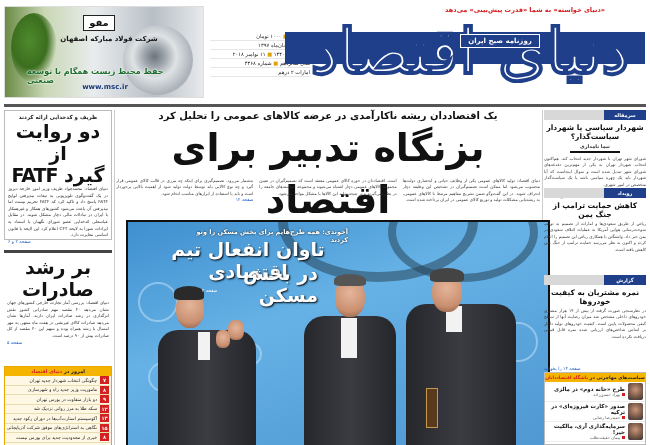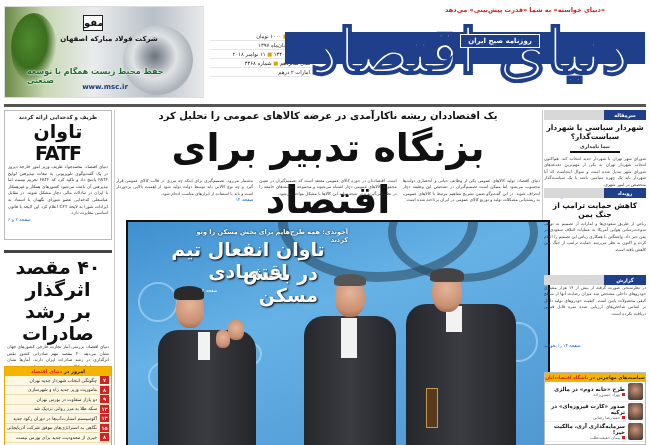--- a/index.html
+++ b/index.html
@@ -13,21 +13,21 @@
   }
   .abs { position: absolute; }
 
   
   #ad { left: 4px; top: 6px; width: 200px; height: 92px; border: 1px solid #ddd;
         background: linear-gradient(90deg, #6a8b45 0%, #c9d7b4 20%, #e9ecee 45%, #b8bfc6 75%, #e8eaec 100%); overflow: hidden; }
   #ad .leaf { position:absolute; left:6px; top:6px; width:46px; height:70px;
               background: radial-gradient(ellipse at 40% 40%, #4f8a2c 0%, #3b6e1f 45%, transparent 70%); border-radius: 50%; }
   #ad .roll { position:absolute; right:10px; top:18px; width:70px; height:70px; border-radius:50%;
               background: radial-gradient(circle at 45% 45%, #6d747c 0%, #9aa1a8 18%, #dfe3e6 40%, #aab1b7 70%, #e6e9eb 100%); }
-  #ad .logo { position:absolute; left:78px; top:8px; width:20px; height:16px; background:#fff; border:1px solid #222;
+  #ad .logo { position:absolute; left:78px; top:8px; width:32px; height:16px; background:#fff; border:1px solid #222;
               font: bold 10px "DejaVu Sans", sans-serif; color:#111; text-align:center; line-height:14px; direction: ltr; }
   #ad .company { position:absolute; left:54px; top:28px; width:100px; font: bold 7px "DejaVu Sans", sans-serif; color:#111; text-align:center; }
   #ad .slogan { position:absolute; left:22px; top:60px; width:140px; font: bold 8px "DejaVu Sans", sans-serif; color:#1d6d2a;
                 text-shadow: 0 0 2px #fff, 0 0 2px #fff; text-align:left; }
   #ad .url { position:absolute; left:60px; top:76px; width:80px; font: bold 7px "DejaVu Sans", sans-serif; color:#1b3a7a; text-align:center; direction:ltr; }
 
   
   #issue { left: 210px; top: 32px; width: 100px; font-size: 5.2px; line-height: 8px; color:#222; text-align: right; }
   #issue .dot { color: #e0a400; }
   #issue .line { border-bottom: 1px solid #e6e6e6; }
@@ -131,26 +131,26 @@
 <div id="tagline" class="abs">«دنیای خواسته» به شما «قدرت پیش‌بینی» می‌دهد</div>
 <div id="subtitle-box" class="abs">روزنامه صبح ایران</div>
 
 <div class="abs rule-top"></div>
 <div class="vsep" style="left:114px"></div>
 <div class="vsep" style="left:542px"></div>
 
 <div id="left-col" class="abs">
   <div id="fatf" class="box">
     <div class="kicker">ظریف و کدخدایی ارائه کردند</div>
-    <div class="big-head">تاوان FATF</div>
+    <div class="big-head">دو روایت از</div>
+    <div class="big-head">گیرد FATF</div>
     <div class="body-text">دنیای اقتصاد: محمدجواد ظریف وزیر امور خارجه دیروز در یک گفت‌وگوی تلویزیونی به تبعات نپذیرفتن لوایح FATF پاسخ داد و تاکید کرد که FATF تحریم نیست اما نپذیرفتن آن باعث می‌شود کشورهای همکار و غیرهمکار با ایران در تبادلات مالی دچار مشکل شوند. در مقابل عباسعلی کدخدایی عضو شورای نگهبان با استناد به ایرادات شورا به لایحه CFT اعلام کرد این لایحه با قانون اساسی مغایرت دارد.</div>
     <div class="ref">صفحه ۲ و ۶</div>
   </div>
   <div id="exports">
-    <div class="big-head">۴۰ مقصد اثرگذار</div>
     <div class="big-head">بر رشد صادرات</div>
     <div class="body-text">دنیای اقتصاد: بررسی آمار تجارت خارجی کشورهای جهان نشان می‌دهد ۴۰ مقصد مهم صادراتی کشور نقش اثرگذاری در رشد صادرات ایران دارند. آمارها نشان می‌دهد صادرات کالای غیرنفتی در هفت ماه منتهی به مهر امسال با رشد همراه بوده و سهم این ۴۰ مقصد از کل صادرات بیش از ۹۰ درصد است.</div>
     <div class="ref">صفحه ۵</div>
   </div>
   <div id="today">
     <div class="hdr">
       <span>امروز در</span> <span class="red">دنیای اقتصاد</span>
     </div>
     <div class="row">
         <span class="num">۷</span>
@@ -242,20 +242,21 @@
       </div>
     <div class="rhead">کاهش حمایت ترامپ از جنگ یمن</div>
     <div class="rbody" style="height:56px; overflow:hidden;">ریاض از طریق سعودی‌ها و امارات از تصمیم به توقف سوخت‌رسانی هوایی آمریکا به عملیات ائتلاف سعودی در یمن خبر داد. واشنگتن با همکاری ریاض این تصمیم را اعلام کرده و اکنون به نظر می‌رسد حمایت ترامپ از جنگ یمن کاهش یافته است.</div>
     <div class="ref">صفحه ۶ را بخوانید</div>
   </div>
   <div class="rsec" style="top:165px;">
     <div class="sec-tag">
         <div class="blue">گزارش</div>
         <div class="grey"></div>
       </div>
+    <div class="rhead">نمره مشتریان به کیفیت خودروها</div>
     <div class="rbody" style="height:58px; overflow:hidden;">در نظرسنجی صورت گرفته از بیش از ۱۴ هزار مشتری خودروهای داخلی مشخص شد میزان رضایت آنها از سطح کیفی محصولات پایین است. کیفیت خودروهای تولید داخل بر اساس شاخص‌های ارزیابی شده نمره قابل قبولی دریافت نکرده است.</div>
     <div class="ref">صفحه ۱۴ را بخوانید</div>
   </div>
   <div id="opinions">
     <div class="hdr">
       <span>سیاست‌های مهاجرتی در</span> <span class="red">باشگاه اقتصاددانان</span>
     </div>
     <div class="op-row">
       <div class="op-pic"></div>
       <div class="op-text">

